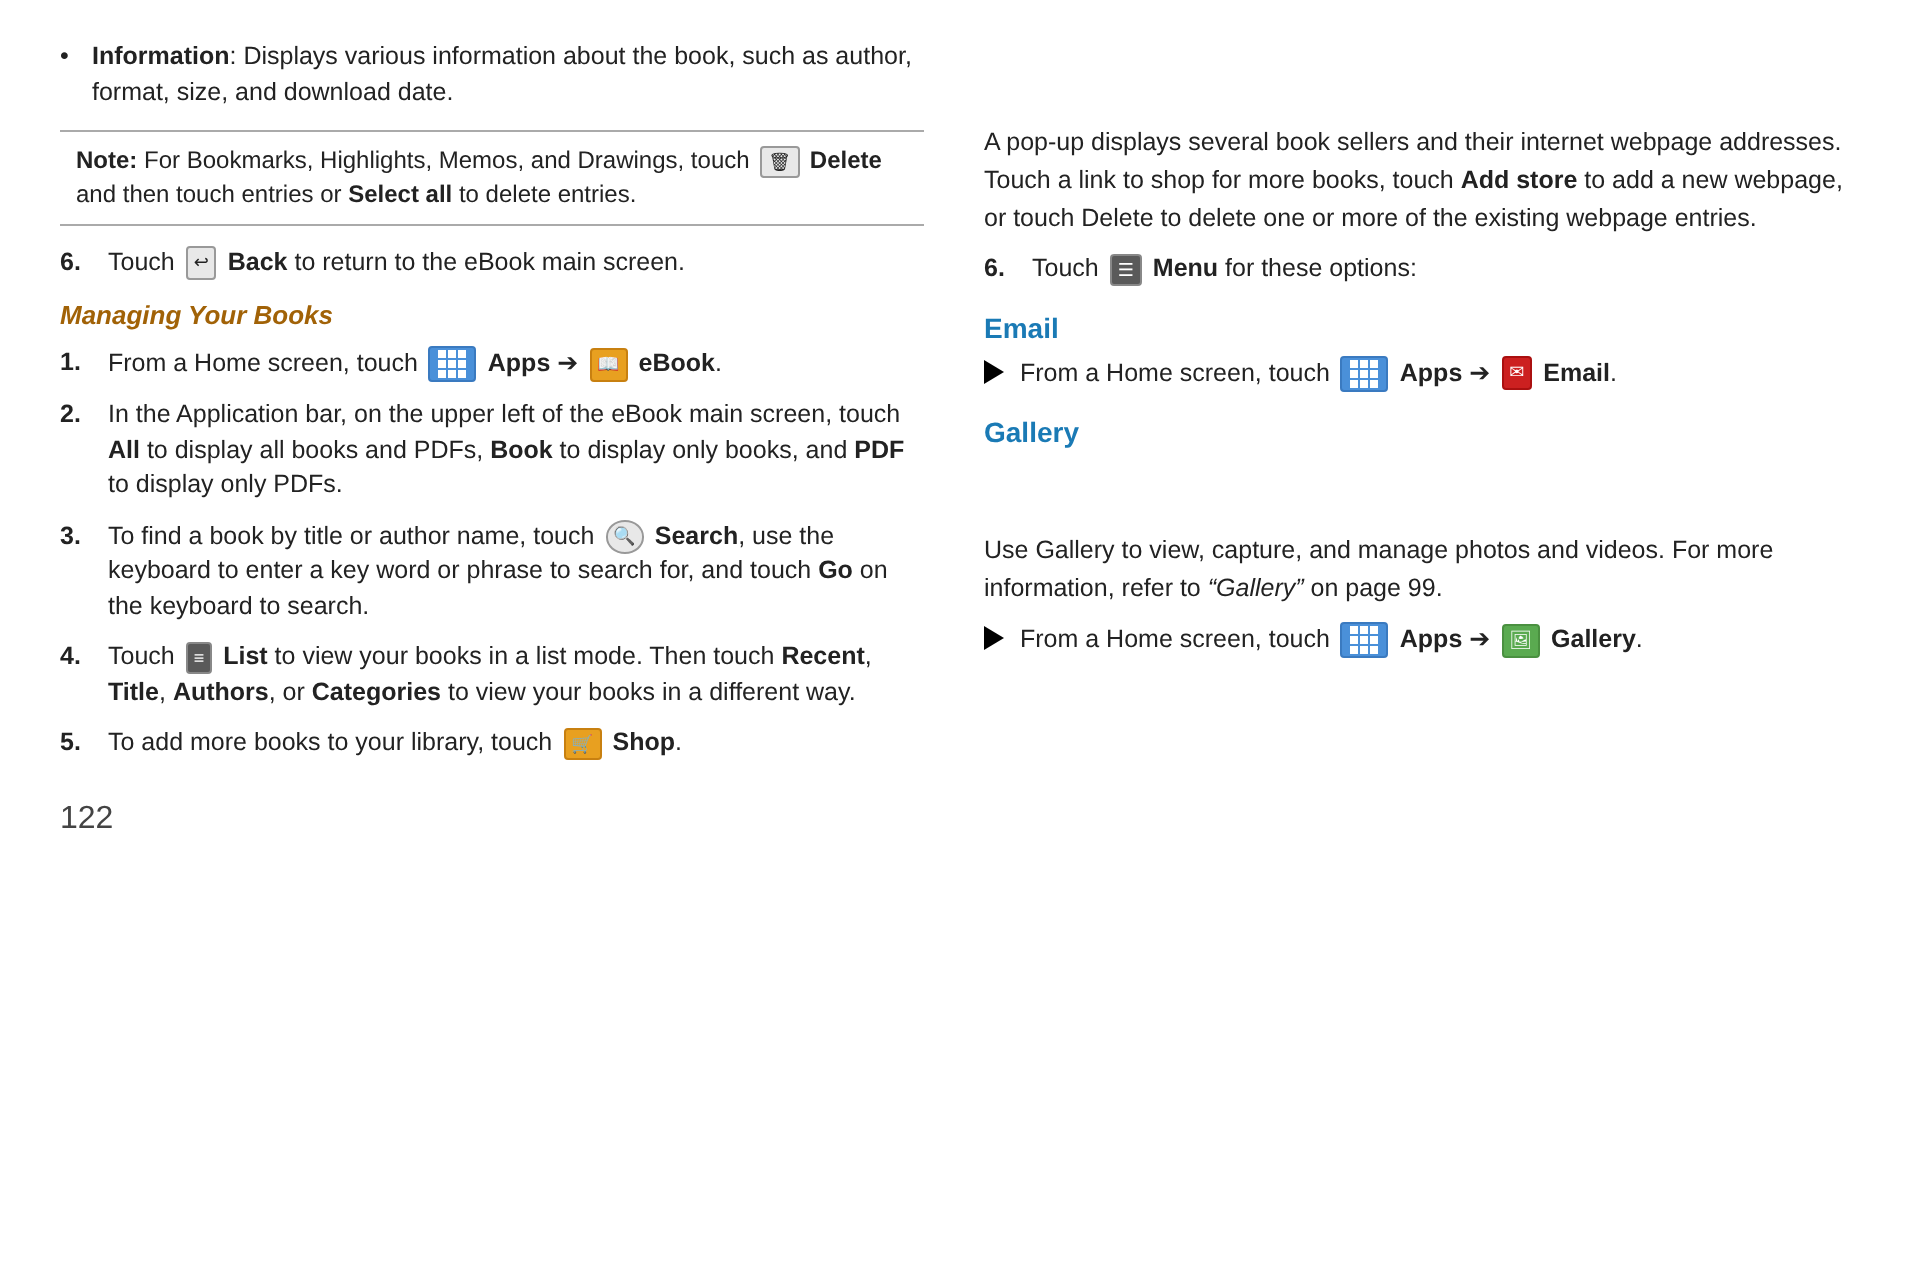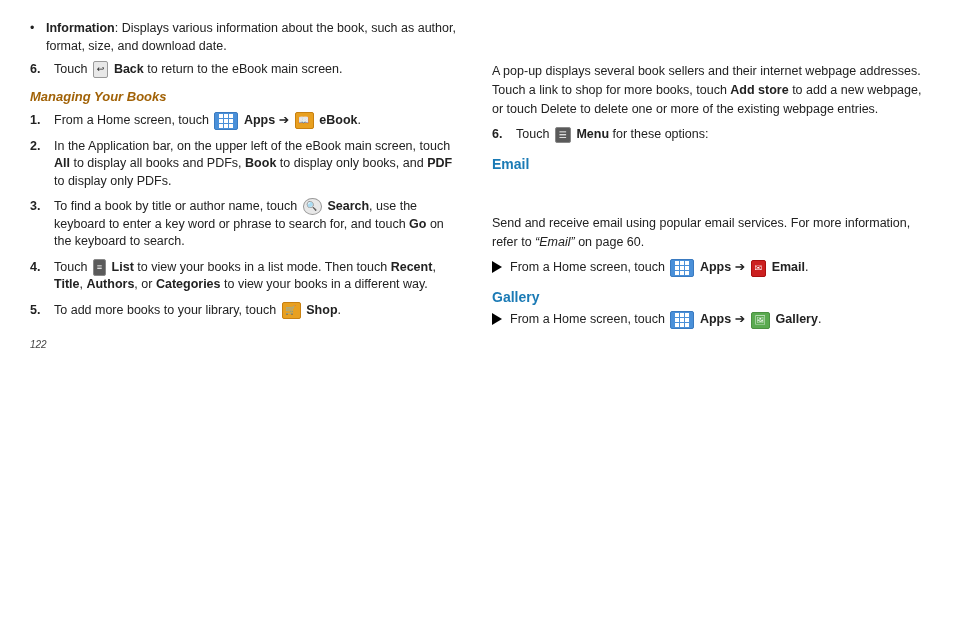--- a/index.html
+++ b/index.html
@@ -149,23 +149,22 @@
       flex-shrink: 0;
     }
     .section-title-blue {
       color: #1a7ab5;
       font-weight: bold;
       font-size: 14px;
       margin: 12px 0 6px 0;
     }
     .page-number {
       margin-top: 20px;
-      font-size: 10px;
+      font-size: 16px;
       color: #444;
-      font-style: italic;
     }
     .apps-grid-icon {
       display: inline-grid;
       grid-template-columns: repeat(3,4px);
       grid-template-rows: repeat(3,4px);
       gap: 1px;
       vertical-align: middle;
       margin: 0 1px;
     }
     .apps-grid-icon span {
@@ -195,20 +194,23 @@
 <body>
 
 <div class="page-container">
 
   <div class="left-col">
 
     <div class="bullet-item">
       <b>Information</b><span>: Displays various information about the book, such as author, format, size, and download date.</span>
     </div>
 
+    <div class="note-box">
+      <b>Note:</b><span> For Bookmarks, Highlights, Memos, and Drawings, touch </span><span class="inline-icon delete-icon">🗑</span> <b>Delete</b><span> and then touch entries or </span><b>Select all</b><span> to delete entries.</span>
+    </div>
 
     <div class="step-row">
       <span class="step-num">6.</span>
       <span class="step-content">
         <span>Touch </span><span class="inline-icon back-icon">↩</span> <b>Back</b><span> to return to the eBook main screen.</span>
       </span>
     </div>
 
     <div class="section-heading">Managing Your Books</div>
 
@@ -270,56 +272,56 @@
 
     <div class="step-row">
       <span class="step-num">6.</span>
       <span class="step-content">
         <span>Touch </span><span class="inline-icon menu-icon">☰</span> <b>Menu</b><span> for these options:</span>
       </span>
     </div>
 
 
     <div class="section-title-blue">Email</div>
+    <div class="arrow-row">
+      <span class="arrow-triangle"></span>
+      <span>
+        <span>From a Home screen, touch </span><span class="inline-icon apps-icon">
+            <span class="apps-grid-icon">
+              <span></span>
+              <span></span>
+              <span></span>
+              <span></span>
+              <span></span>
+              <span></span>
+              <span></span>
+              <span></span>
+              <span></span>
+            </span>
+          </span> <b>Apps</b> <span>➔</span> <span class="inline-icon email-icon">✉</span> <b>Email</b><span>.</span>
+      </span>
+    </div>
+
+    <div class="section-title-blue">Gallery</div>
     <p class="right-para">
-      <span>Send and receive email using popular email services. For more information, refer to </span><i>“Email”</i><span> on page 60.</span>
+      <span>Use Gallery to view, capture, and manage photos and videos. For more information, refer to </span><i>“Gallery”</i><span> on page 99.</span>
     </p>
     <div class="arrow-row">
       <span class="arrow-triangle"></span>
       <span>
         <span>From a Home screen, touch </span><span class="inline-icon apps-icon">
             <span class="apps-grid-icon">
               <span></span>
               <span></span>
               <span></span>
               <span></span>
               <span></span>
               <span></span>
               <span></span>
               <span></span>
               <span></span>
             </span>
-          </span> <b>Apps</b> <span>➔</span> <span class="inline-icon email-icon">✉</span> <b>Email</b><span>.</span>
-      </span>
-    </div>
-
-    <div class="section-title-blue">Gallery</div>
-    <div class="arrow-row">
-      <span class="arrow-triangle"></span>
-      <span>
-        <span>From a Home screen, touch </span><span class="inline-icon apps-icon">
-            <span class="apps-grid-icon">
-              <span></span>
-              <span></span>
-              <span></span>
-              <span></span>
-              <span></span>
-              <span></span>
-              <span></span>
-              <span></span>
-              <span></span>
-            </span>
           </span> <b>Apps</b> <span>➔</span> <span class="inline-icon gallery-icon">🖼</span> <b>Gallery</b><span>.</span>
       </span>
     </div>
 
   </div>
 </div>
 
 </body></html>

